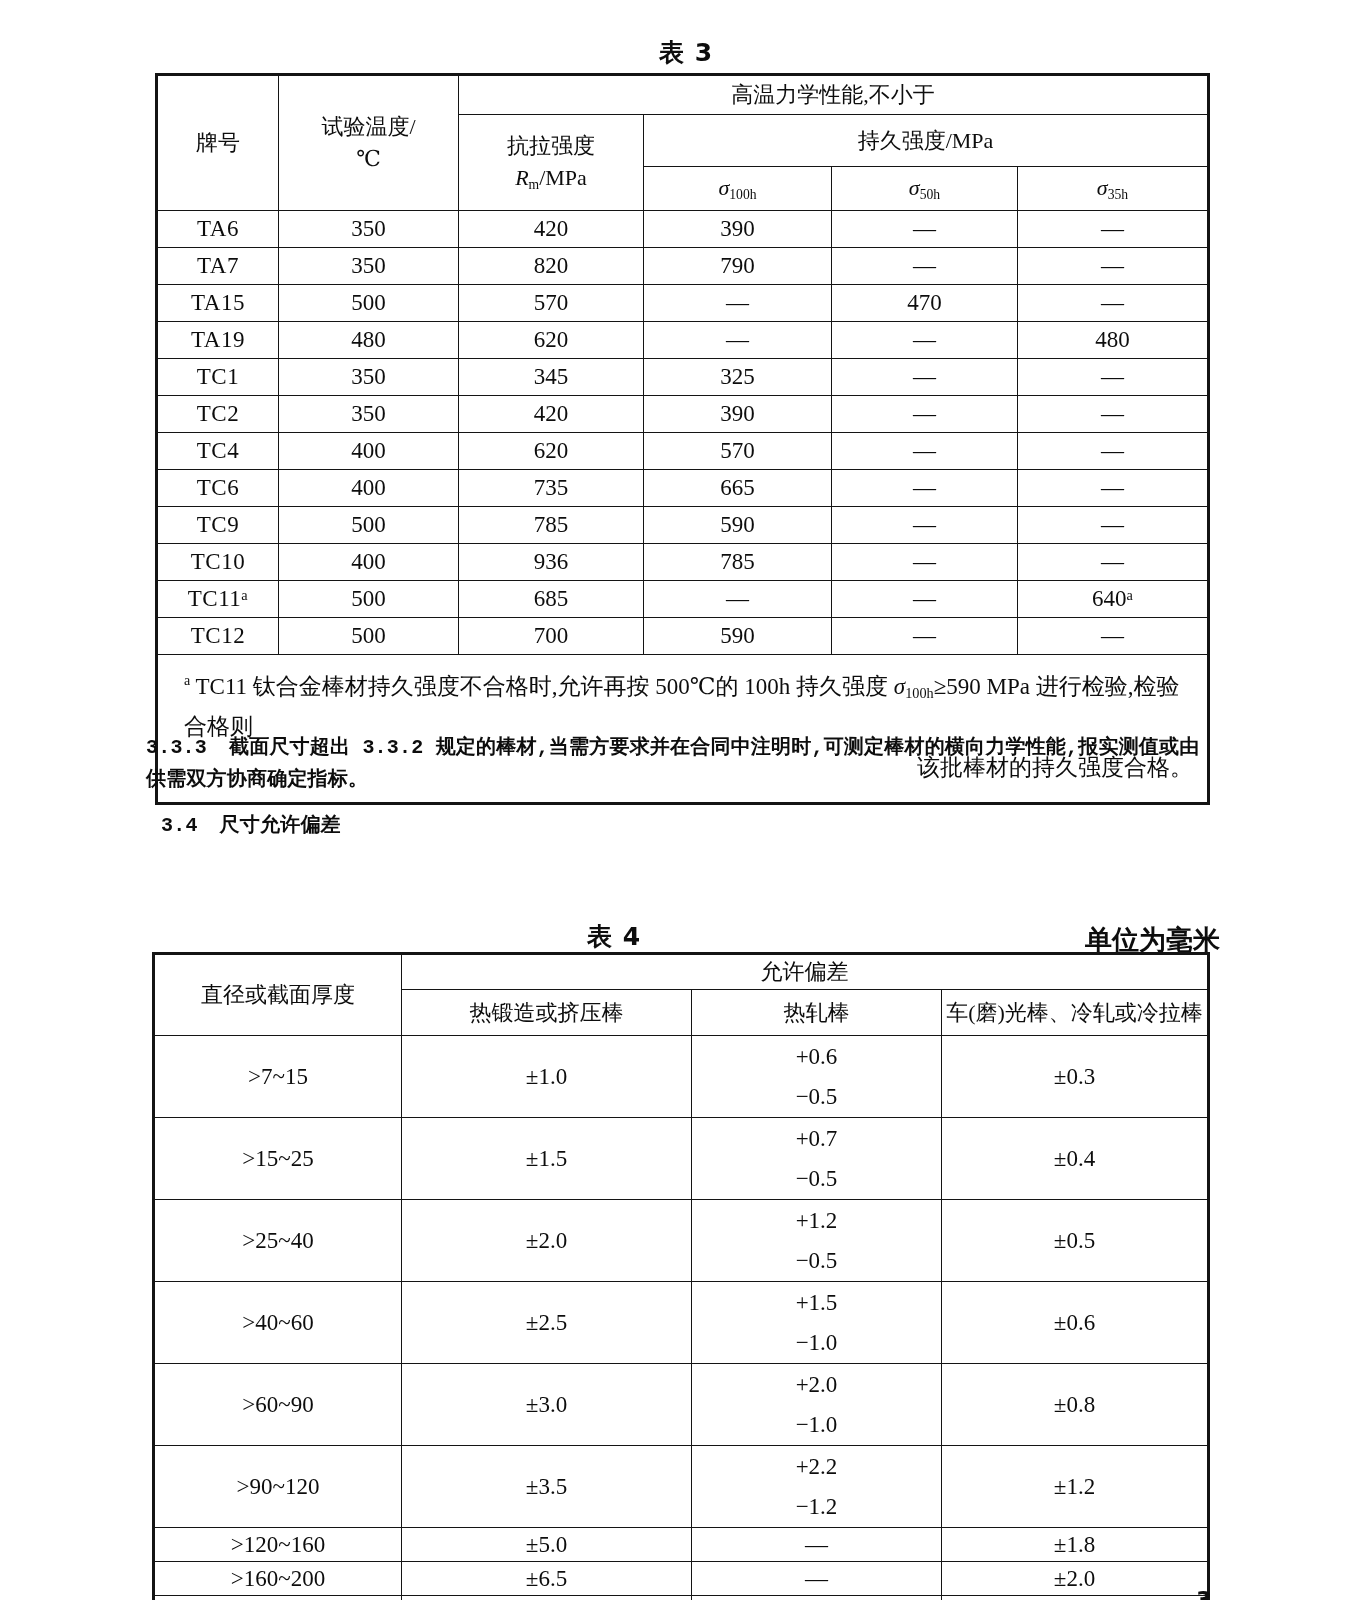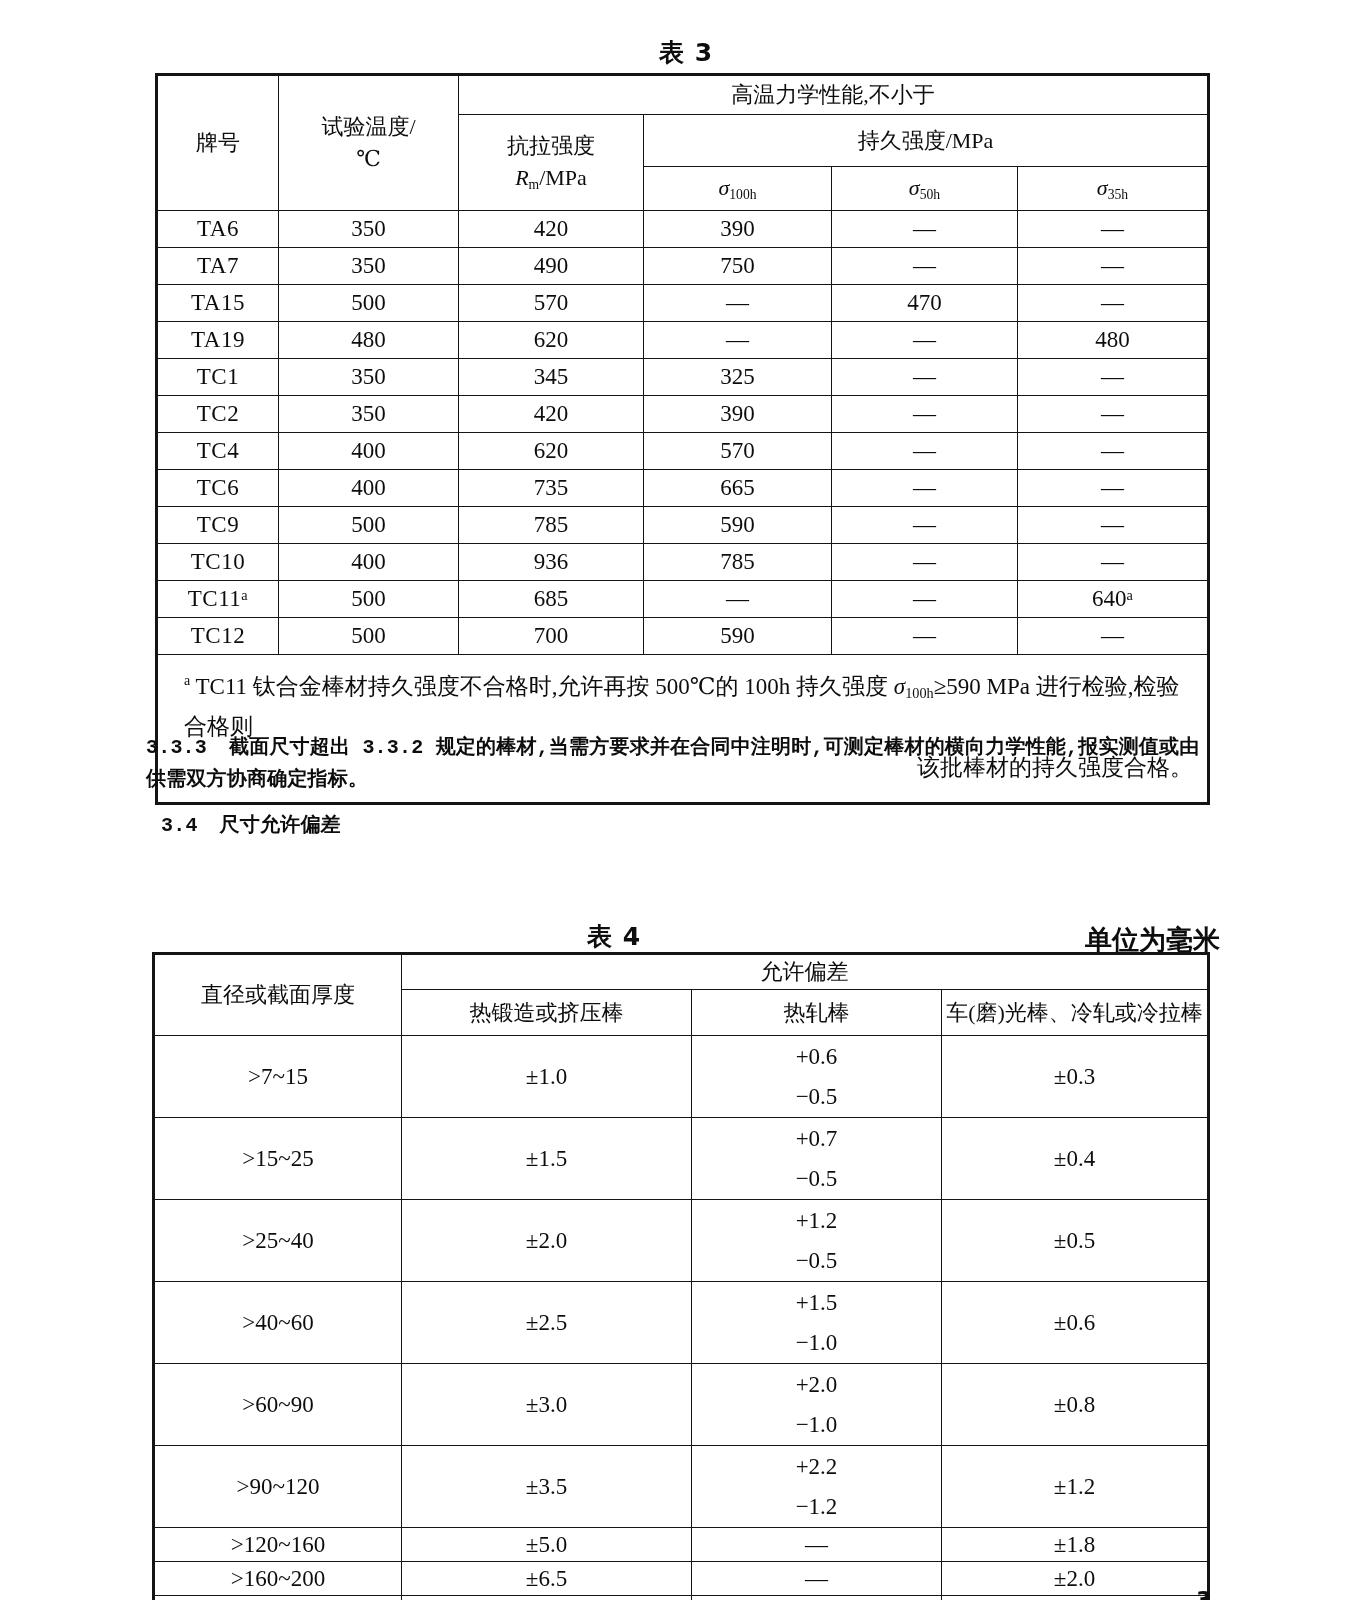--- a/index.html
+++ b/index.html
@@ -184,22 +184,22 @@
             <td class="brand outer-left"><span>TA6</span></td>
             <td class="num"><span>350</span></td>
             <td class="num"><span>420</span></td>
             <td class="num"><span>390</span></td>
             <td class="num"><span class="dash">—</span></td>
             <td class="num outer-right"><span class="dash">—</span></td>
           </tr>
           <tr>
             <td class="brand outer-left"><span>TA7</span></td>
             <td class="num"><span>350</span></td>
-            <td class="num"><span>490</span></td>
-            <td class="num"><span>750</span></td>
+            <td class="num"><span>820</span></td>
+            <td class="num"><span>790</span></td>
             <td class="num"><span class="dash">—</span></td>
             <td class="num outer-right"><span class="dash">—</span></td>
           </tr>
           <tr>
             <td class="brand outer-left"><span>TA15</span></td>
             <td class="num"><span>500</span></td>
             <td class="num"><span>570</span></td>
             <td class="num"><span class="dash">—</span></td>
             <td class="num"><span>470</span></td>
             <td class="num outer-right"><span class="dash">—</span></td>

